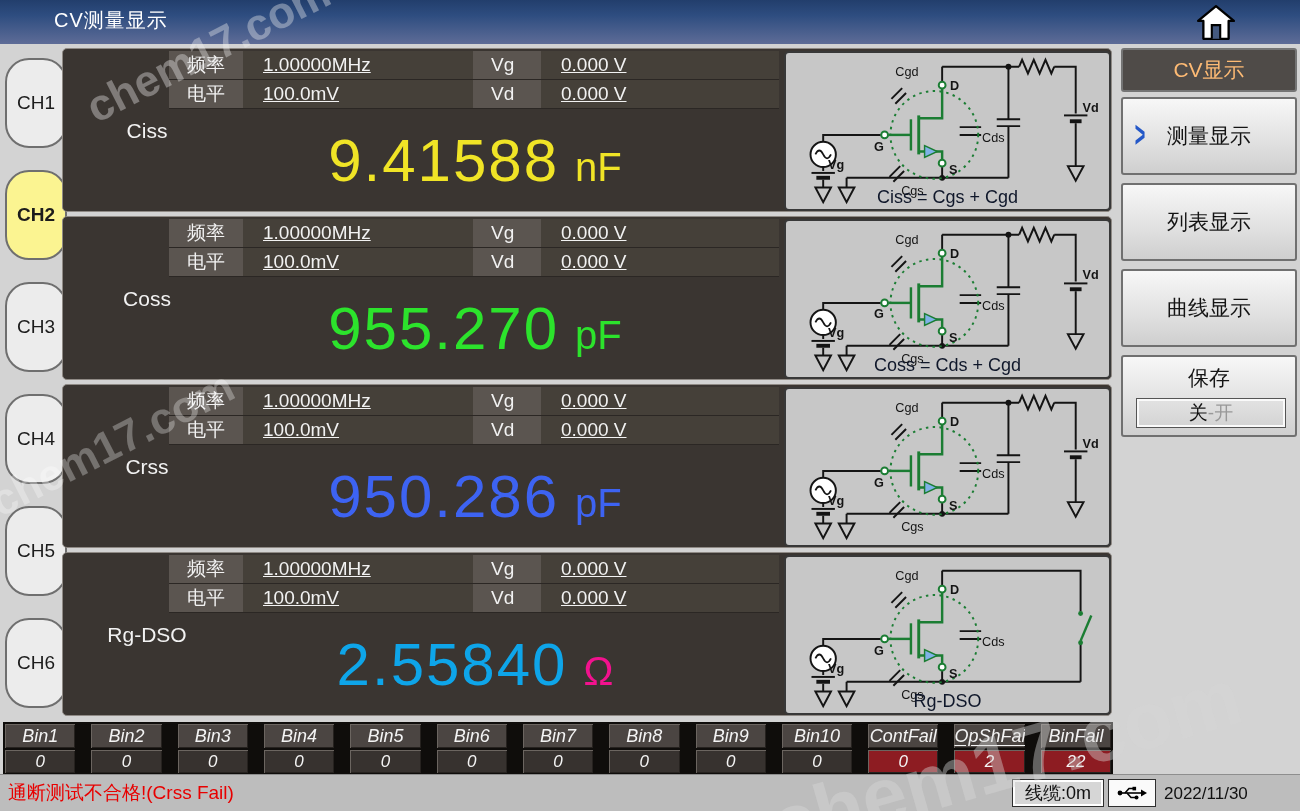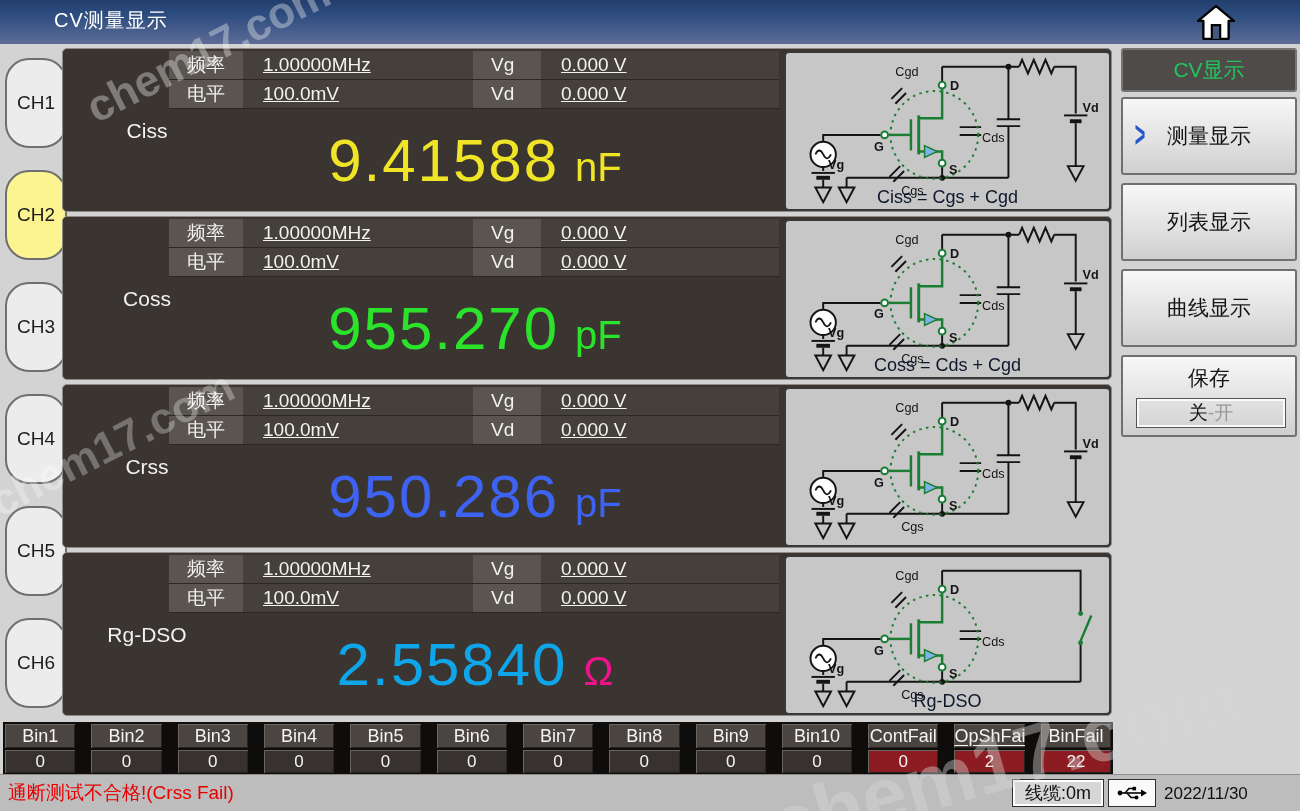--- a/index.html
+++ b/index.html
@@ -19,21 +19,21 @@
   }
   .home-btn { position:absolute; left:1196px; top:4px; width:40px; height:38px; cursor:pointer; }
   
   .left-rail { position:absolute; left:0; top:44px; width:60px; height:680px; }
   .ch-btn {
     position:absolute; left:5px; width:62px; height:90px;
     border:2px solid #6f6f6f; border-radius:24px; background:#ececec;
     display:flex; align-items:center; justify-content:center;
     font-size:19px; color:#1c1c1c; cursor:pointer;
   }
-  .ch-btn.active { background:#fbf491; }
+  .ch-btn.active { background:#fbf491;font-weight:bold; }
   
   .panel {
     position:absolute; left:62px; width:1050px; height:164px;
     background:#3a3531; border:1px solid #8f8a85; border-radius:5px;
   }
   .panel-label {
     position:absolute; left:0; top:0; width:168px; height:164px;
     display:flex; align-items:center; justify-content:center;
     color:#f2f2f2; font-size:21px;
   }
@@ -61,21 +61,21 @@
     position:absolute; left:0; bottom:1px; width:100%; text-align:center;
     font-size:18px; color:#0f172a; z-index:2;
   }
   svg.variant-switch .grp-battery { display:none; }
   svg:not(.variant-switch) .grp-switch { display:none; }
   
   .right-rail { position:absolute; left:1118px; top:44px; width:182px; height:730px; }
   .menu-header {
     position:absolute; left:3px; top:4px; width:176px; height:44px;
     background:#4f4b48; border:2px solid #747474; border-radius:3px;
-    color:#22c55e; font-size:21px; display:flex; align-items:center; justify-content:center;
+    color:#fdba74; font-size:21px; display:flex; align-items:center; justify-content:center;
   }
   .menu-btn {
     position:absolute; left:3px; width:176px; height:78px;
     background:linear-gradient(180deg,#f7f7f7 0%,#e2e2e2 55%,#cfcfcf 100%);
     border:2px solid #707070; border-radius:3px;
     color:#141414; font-size:21px; display:flex; align-items:center; justify-content:center;
     cursor:pointer;
   }
   .menu-btn .chev {
     position:absolute; left:10px; top:50%; transform:translateY(-54%) scale(0.75,1.5);
@@ -87,21 +87,21 @@
   .save-label { position:absolute; left:0; top:7px; width:100%; text-align:center; font-size:21px; color:#141414; }
   .save-toggle {
     position:absolute; left:14px; top:42px; width:148px; height:28px;
     border:2px solid #fafafa; outline:1px solid #555555; background:transparent;
     display:flex; align-items:center; justify-content:center; font-size:19px; cursor:pointer;
   }
   .save-toggle .off { color:#111111; }
   .save-toggle .sep, .save-toggle .on { color:#999999; }
   
   .bin-table { position:absolute; left:3px; top:722px; width:1110px; background:#0f0d0b; padding:2px; }
-  .bin-row { display:flex; gap:16px; }
+  .bin-row { display:flex; gap:16px;font-style:italic; }
   .bin-row + .bin-row { margin-top:2px; }
   .bin-cell {
     flex:1 1 0; text-align:center; color:#f4f4f4; overflow:hidden; white-space:nowrap;
     box-shadow: inset 1px 1px 0 #6b6560, inset -1px -1px 0 #26221f;
   }
   .bin-head { height:24px; line-height:24px; font-size:18px; background:#4b4542; }
   .bin-val  { height:23px; line-height:23px; font-size:17px; background:#37322f; }
   .bin-val.fail { background:#8d1c22; }
   .bin-head.u { text-decoration:underline; text-underline-offset:3px; }
   

